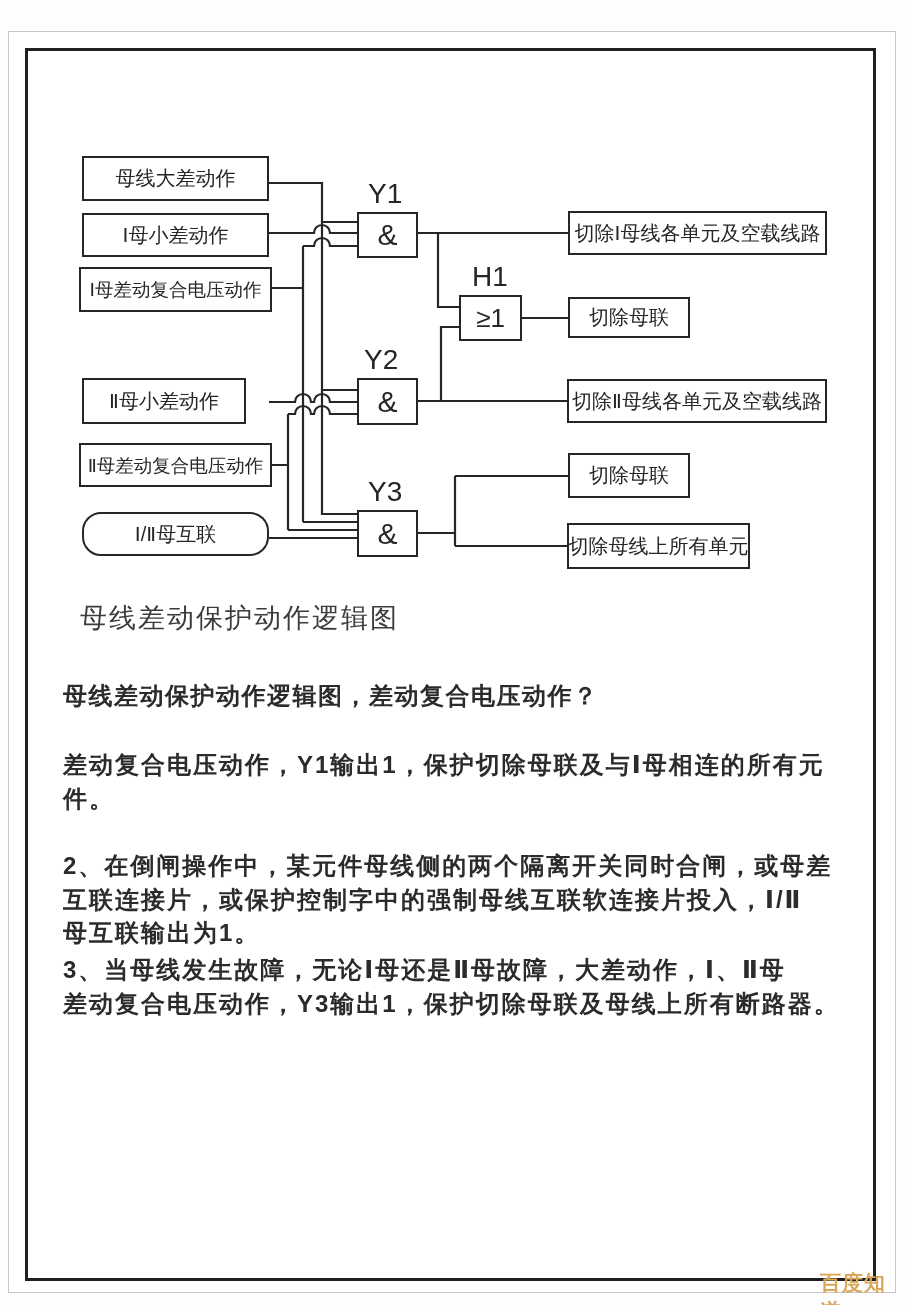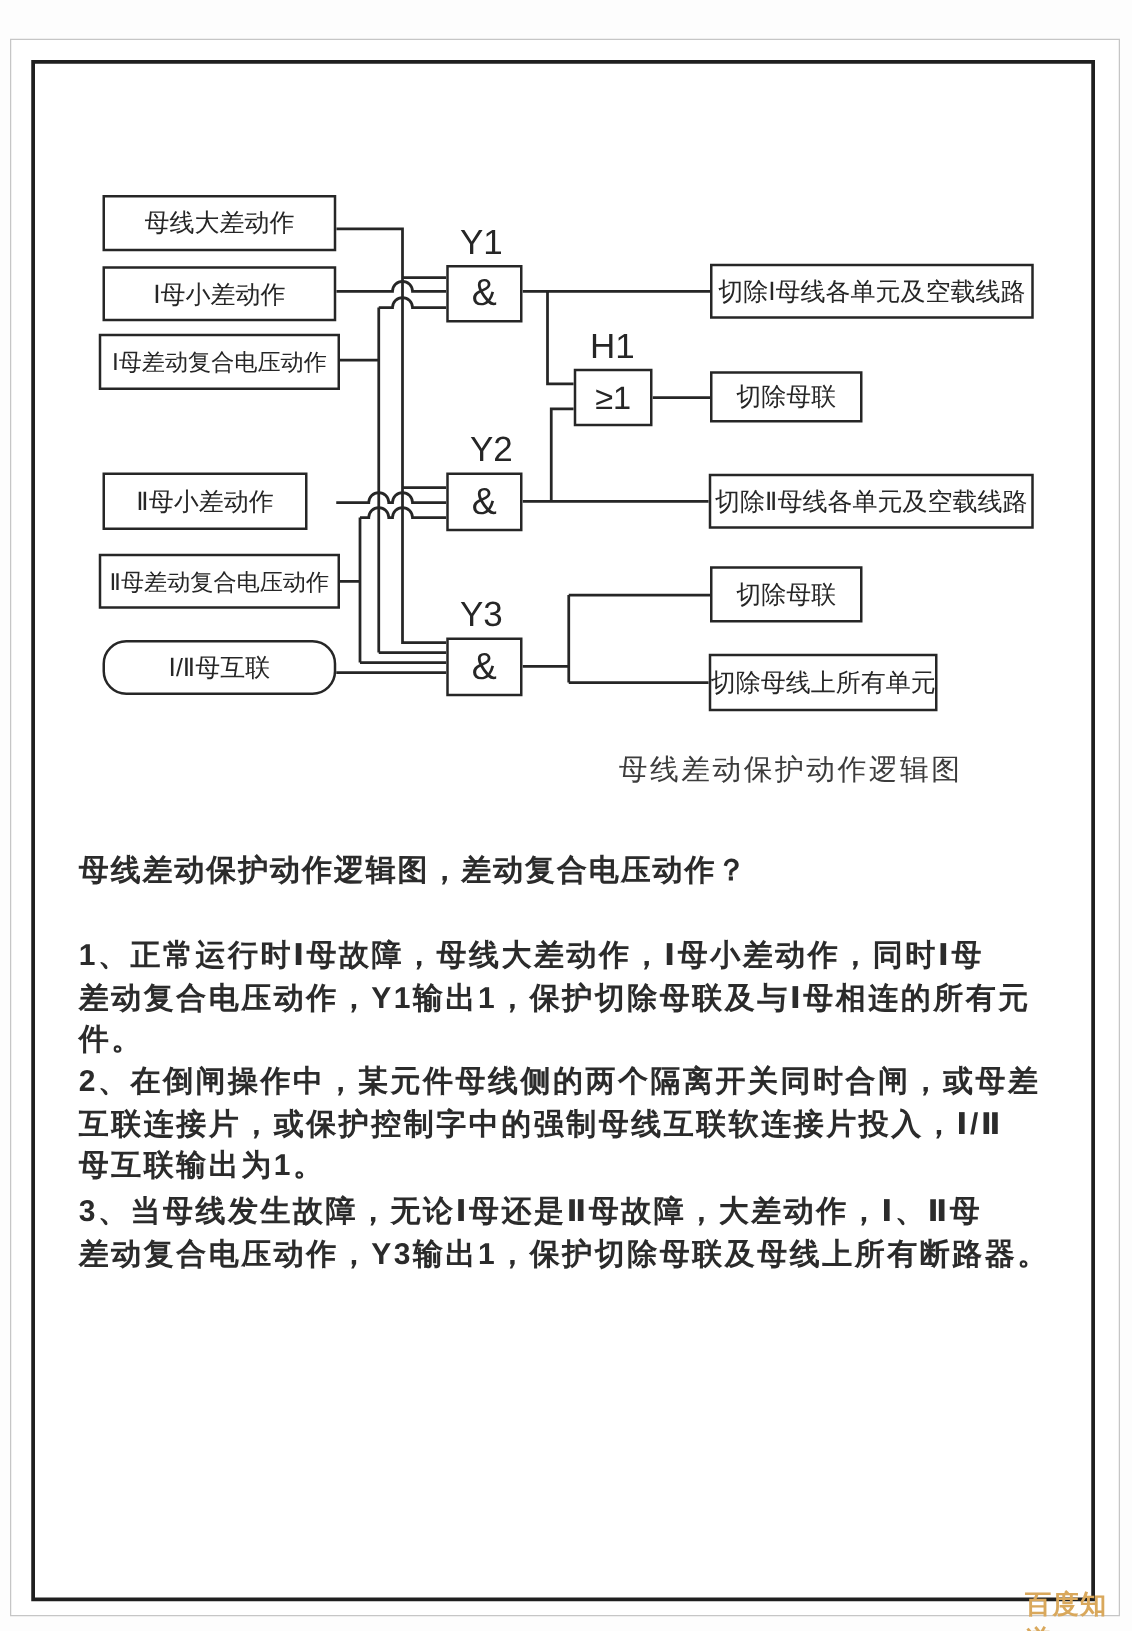--- a/index.html
+++ b/index.html
@@ -12,22 +12,22 @@
   .dbox{position:absolute;border:2px solid #262626;box-sizing:border-box;background:#ffffff;
         display:flex;align-items:center;justify-content:center;white-space:nowrap;
         font-size:20px;color:#262626;}
   .dbox.small-text{font-size:18.5px;}
   .gate{position:absolute;border:2px solid #262626;box-sizing:border-box;background:#ffffff;
         display:flex;align-items:center;justify-content:center;color:#262626;}
   .gate-symbol{font-size:30px;line-height:1;color:#262626;}
   .gate-symbol.or{font-size:26px;}
   .gate-label{position:absolute;font-size:28px;color:#262626;line-height:1;}
   .wires{position:absolute;left:0;top:0;}
-  .caption{position:absolute;left:80px;top:600px;width:690px;text-align:right;
-           font-family:Liberation Sans, sans-serif;font-size:23px;
+  .caption{position:absolute;left:80px;top:600px;width:690px;text-align:left;
+           font-family:Liberation Sans, sans-serif;font-size:27px;
            letter-spacing:2px;color:#3c3c3c;}
   .question{position:absolute;left:63px;top:680px;width:800px;font-size:24px;
             letter-spacing:1.5px;font-weight:bold;color:#2b2b2b;}
   .para{position:absolute;left:63px;width:800px;font-size:24px;letter-spacing:2px;
         font-weight:bold;color:#2b2b2b;}
   .para .line{height:33.5px;line-height:33.5px;white-space:nowrap;}
   .watermark{position:absolute;left:820px;top:1269px;font-size:21px;font-weight:bold;
              letter-spacing:1px;z-index:5;}
 </style>
 </head>
@@ -73,42 +73,41 @@
   <div class="gate-label" style="left:368px;top:180px;">Y1</div>
   <div class="gate" style="left:357px;top:212px;width:61px;height:46px;">
     <span class="gate-symbol">&amp;</span>
   </div>
 
   <div class="gate-label" style="left:472px;top:263px;">H1</div>
   <div class="gate" style="left:459px;top:295px;width:63px;height:46px;">
     <span class="gate-symbol or">≥1</span>
   </div>
 
-  <div class="gate-label" style="left:376px;top:346px;">Y2</div>
+  <div class="gate-label" style="left:364px;top:346px;">Y2</div>
   <div class="gate" style="left:357px;top:378px;width:61px;height:47px;">
     <span class="gate-symbol">&amp;</span>
   </div>
 
   <div class="gate-label" style="left:368px;top:478px;">Y3</div>
   <div class="gate" style="left:357px;top:510px;width:61px;height:47px;">
     <span class="gate-symbol">&amp;</span>
   </div>
 
   <div class="dbox" style="left:568px;top:211px;width:259px;height:44px;">切除Ⅰ母线各单元及空载线路</div>
   <div class="dbox" style="left:568px;top:297px;width:122px;height:41px;">切除母联</div>
   <div class="dbox" style="left:567px;top:379px;width:260px;height:44px;">切除Ⅱ母线各单元及空载线路</div>
   <div class="dbox" style="left:568px;top:453px;width:122px;height:45px;">切除母联</div>
   <div class="dbox" style="left:567px;top:523px;width:183px;height:46px;">切除母线上所有单元</div>
 
   <div class="caption">母线差动保护动作逻辑图</div>
 
   <div class="question">母线差动保护动作逻辑图，差动复合电压动作？</div>
 
   <div class="para" style="top:748px;">
-    <div class="line">1、正常运行时Ⅰ母故障，母线大差动作，Ⅰ母小差动作，同时Ⅰ母</div>
     <div class="line">差动复合电压动作，Y1输出1，保护切除母联及与Ⅰ母相连的所有元</div>
     <div class="line">件。</div>
   </div>
   <div class="para" style="top:849px;">
     <div class="line">2、在倒闸操作中，某元件母线侧的两个隔离开关同时合闸，或母差</div>
     <div class="line">互联连接片，或保护控制字中的强制母线互联软连接片投入，Ⅰ/Ⅱ</div>
     <div class="line">母互联输出为1。</div>
   </div>
   <div class="para" style="top:953px;">
     <div class="line">3、当母线发生故障，无论Ⅰ母还是Ⅱ母故障，大差动作，Ⅰ、Ⅱ母</div>

